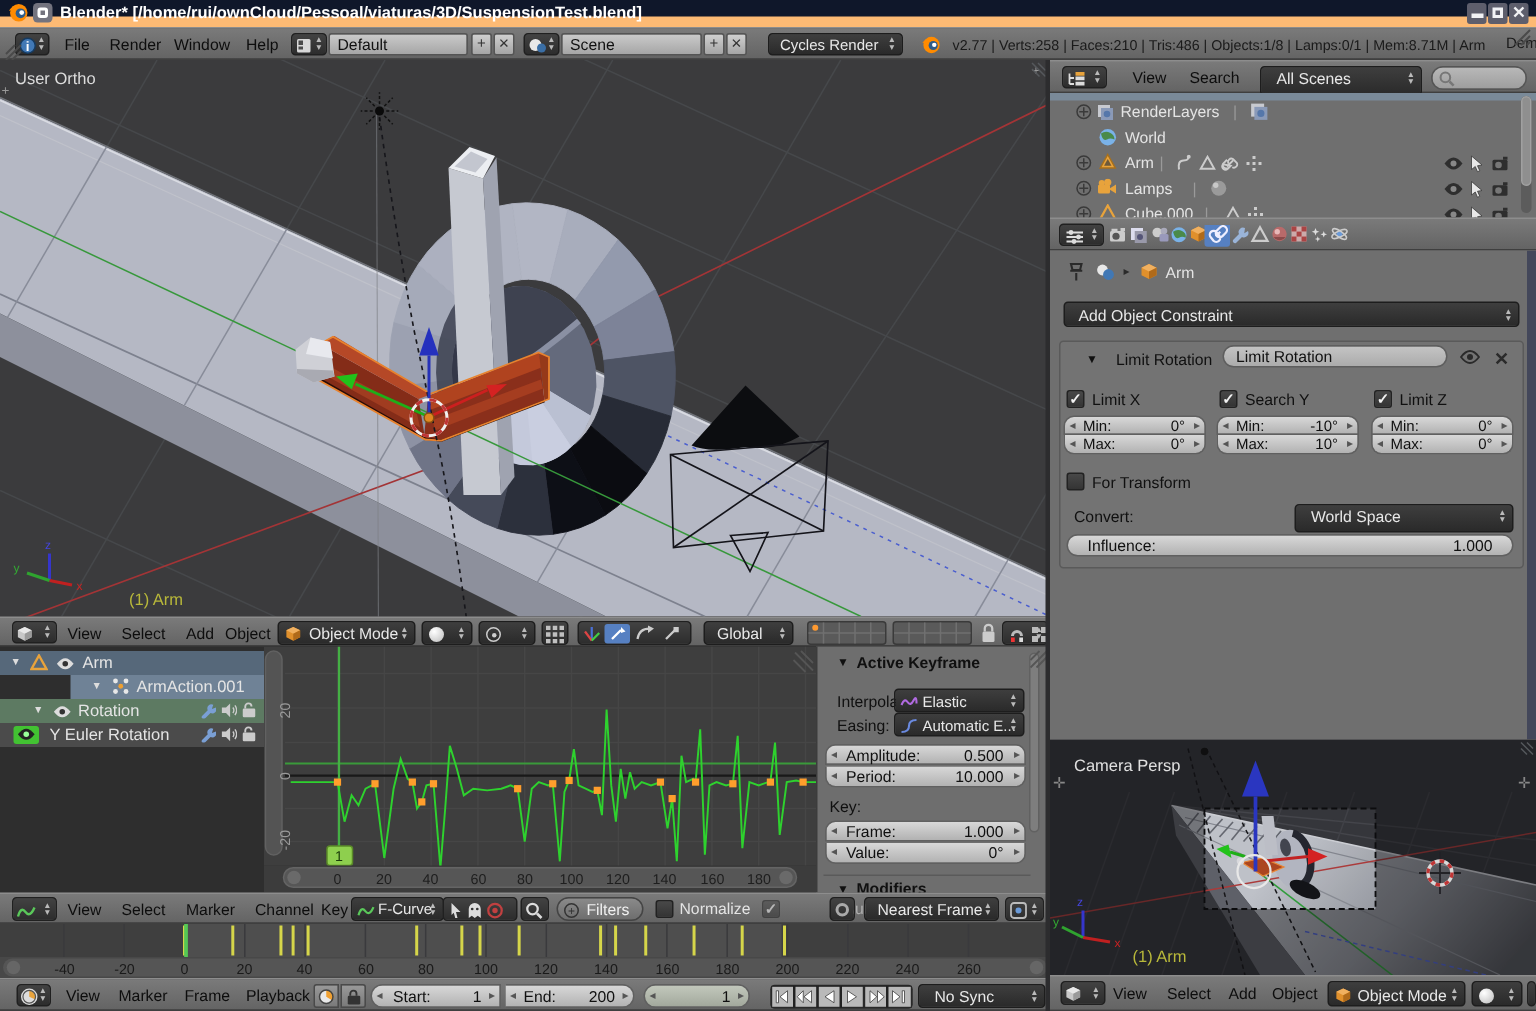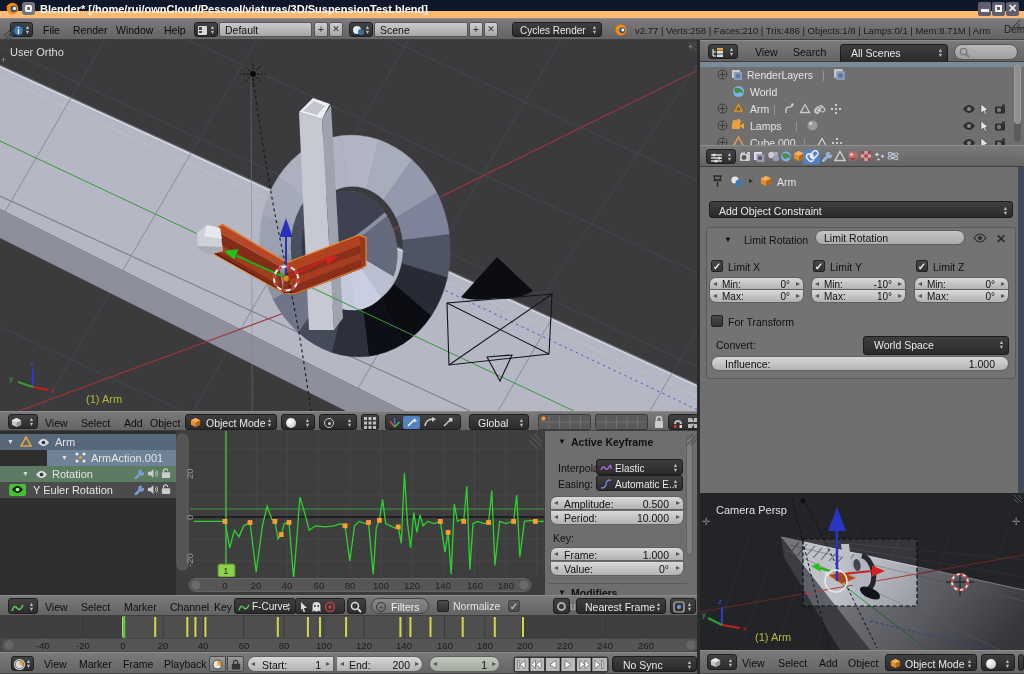--- a/index.html
+++ b/index.html
@@ -944,21 +944,21 @@
   <div class="abs" style="left:115px;top:63px;width:150px;height:15px;background:linear-gradient(#c4c4c4,#ababab);border:1px solid #5e5e5e;border-radius:8px;color:#111;font-size:10.5px;padding:1px 0 0 8px;">Limit Rotation</div>
   <svg width="14" height="10" style="left:273px;top:66px" viewBox="0 0 14 9">
       <path d="M1,4.5 Q4,0.5 7,0.5 Q10,0.5 13,4.5 Q10,8.5 7,8.5 Q4,8.5 1,4.5Z" fill="none" stroke="#2a2a2a" stroke-width="1.2"></path>
       <circle cx="7" cy="4.5" r="2" fill="#2a2a2a"></circle>
     </svg>
   <span class="lbl" style="left:296px;top:65px;font-size:12px;color:#2a2a2a;font-weight:bold;">✕</span>
 
   <div class="cb" style="left:11px;top:93px;">✓</div>
   <span class="lbl" style="left:28px;top:94px;">Limit X</span>
   <div class="cb" style="left:113px;top:93px;">✓</div>
-  <span class="lbl" style="left:130px;top:94px;">Limit Y</span>
+  <span class="lbl" style="left:130px;top:94px;">Search Y</span>
   <div class="cb" style="left:216px;top:93px;">✓</div>
   <span class="lbl" style="left:233px;top:94px;">Limit Z</span>
 
   <div class="numf" style="left:9px;top:110px;width:95px;height:13px;border-radius:7px 7px 0 0;padding:0;font-size:10px;">
     <span class="arrL" style="top:1px;">◂</span>
       <span style="position:absolute;left:12px;top:0.5px;">Min:</span>
       <span style="position:absolute;right:13px;top:0.5px;">0°</span>
       <span class="arrR" style="top:1px;">▸</span>
   </div>
   <div class="numf" style="left:9px;top:123px;width:95px;height:13px;border-radius:0 0 7px 7px;border-top:none;padding:0;font-size:10px;">

